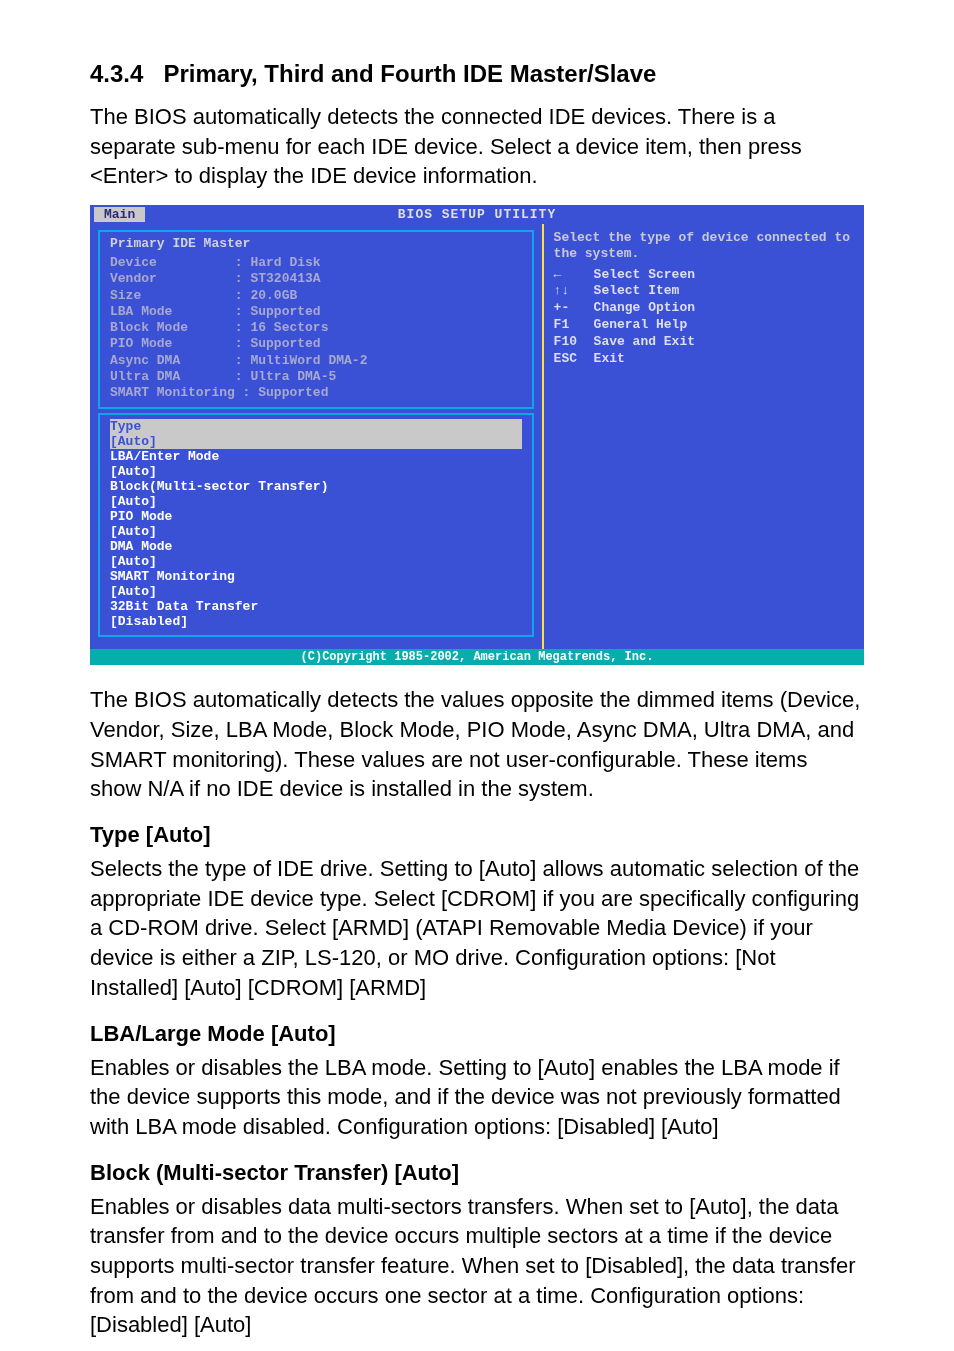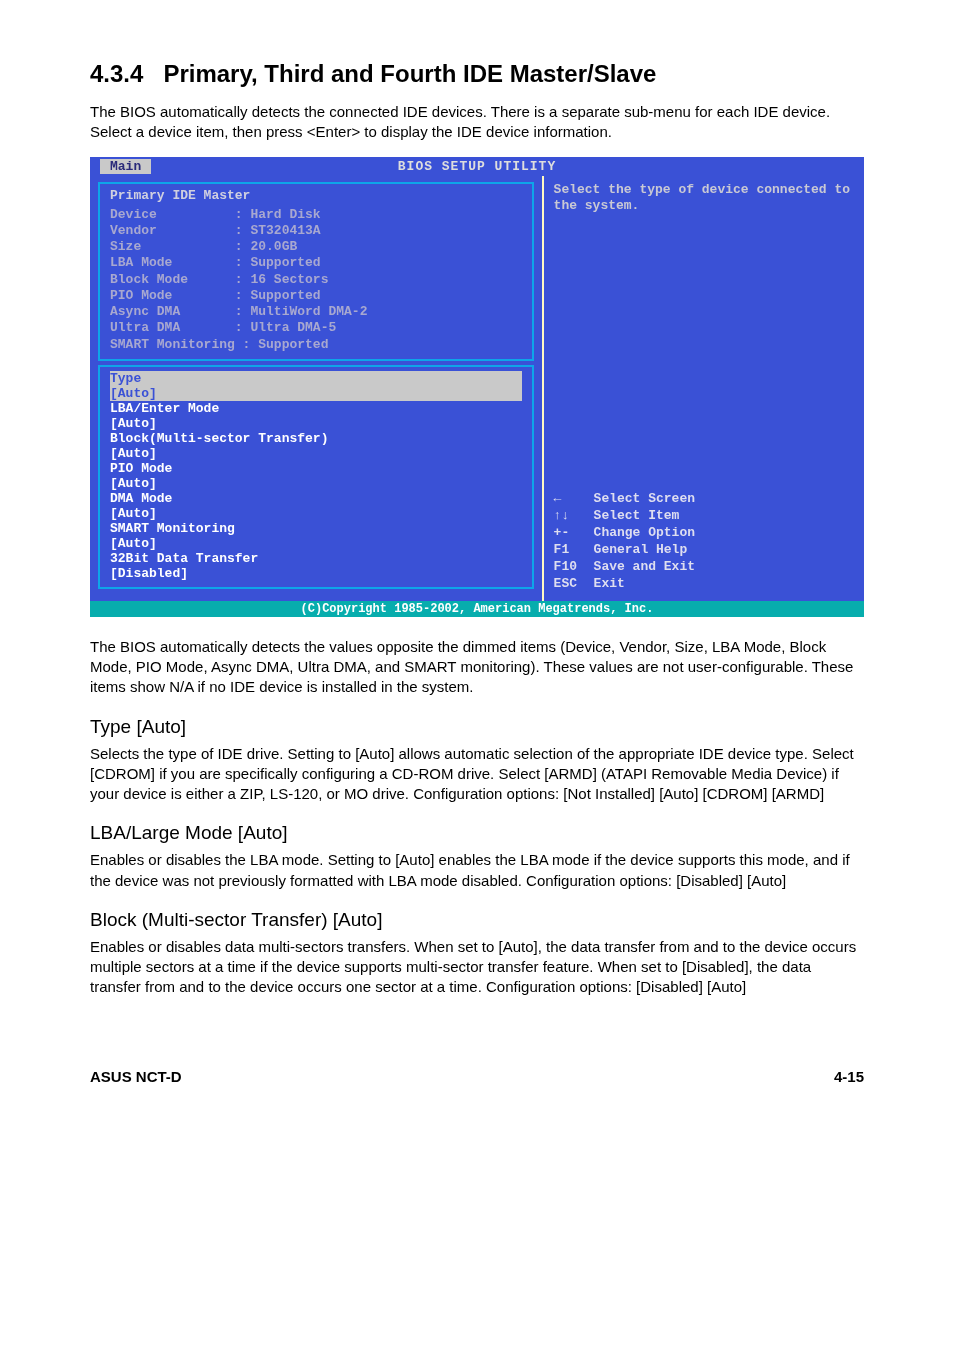--- a/index.html
+++ b/index.html
@@ -14,41 +14,41 @@
       width: 954px;
       margin: 0 auto;
       padding: 60px 90px 40px 90px;
     }
     .section-heading {
       font-size: 24px;
       font-weight: bold;
       margin-bottom: 14px;
     }
     .body-text {
-      font-size: 15px;
+      font-size: 22px;
       line-height: 1.35;
       margin-bottom: 14px;
     }
     .subheading {
-      font-size: 19px;
-      font-weight: normal;
+      font-size: 22px;
+      font-weight: bold;
       margin-top: 18px;
       margin-bottom: 6px;
     }
     .bios-box {
       width: 100%;
       margin: 10px 0 20px 0;
       font-family: "Courier New", monospace;
       font-size: 13px;
       font-weight: bold;
       color: #fff;
     }
     .bios-header {
       background: #3a51d6;
-      padding: 2px 10px;
+      padding: 2px 4px;
       display: flex;
       align-items: center;
       position: relative;
     }
     .bios-header-title {
       position: absolute;
       left: 50%;
       transform: translateX(-50%);
       color: #dedede;
       letter-spacing: 1px;
@@ -64,25 +64,24 @@
       background: #3a51d6;
     }
     .bios-left {
       flex: 1.45;
       padding: 6px 8px 8px 8px;
     }
     .bios-right {
       flex: 1;
       padding: 6px 10px 8px 10px;
       color: #c9c9d4;
-      border-left: 2px solid #fef9c3;
+      border-left: 2px solid #fde047;
       position: relative;
       display: flex;
       flex-direction: column;
-      justify-content: space-between;
     }
     .bios-panel {
       border: 2px solid #0ea5e9;
       padding: 4px 10px 6px 10px;
       margin-bottom: 4px;
       background: #3a51d6;
     }
     .bios-panel-title {
       color: #d0d0e0;
       margin-bottom: 4px;

